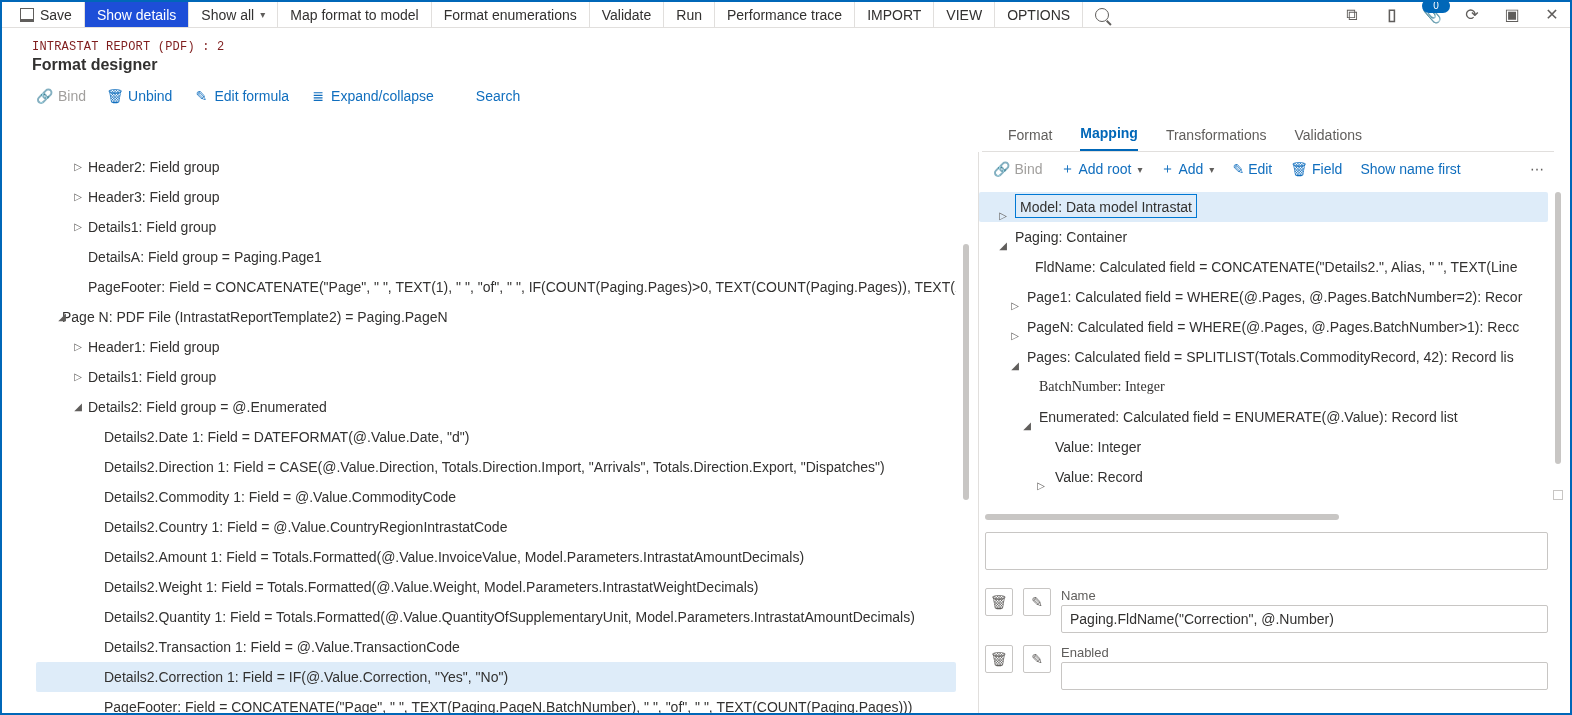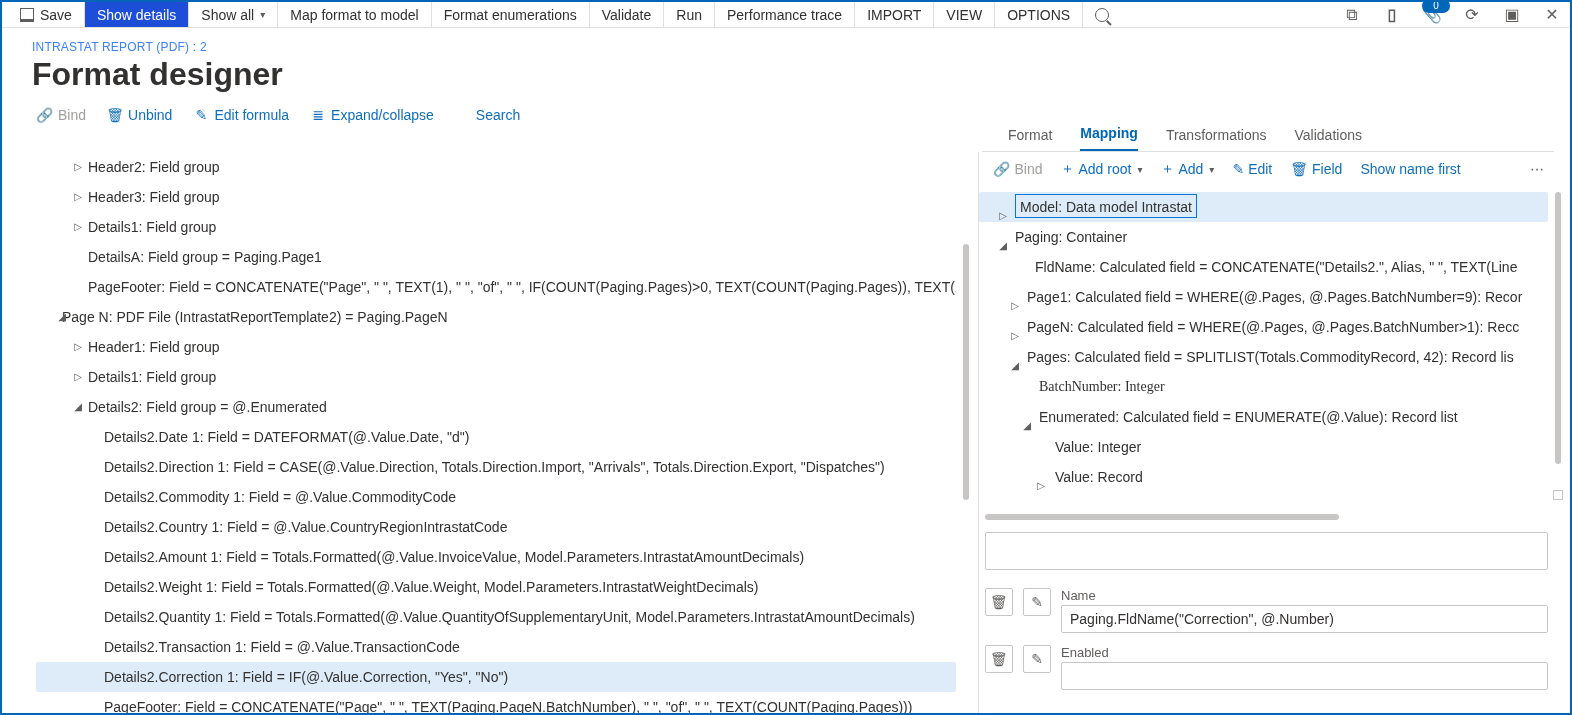--- a/index.html
+++ b/index.html
@@ -14,22 +14,22 @@
   .toolbar .save-ic { width:14px; height:14px; margin-right:6px; border:1px solid #605e5c; border-bottom-width:3px; }
   .toolbar .chev { margin-left:6px; font-size:10px; color:#605e5c; }
   .tb-right { margin-left:auto; display:flex; align-items:center; padding-right:4px; gap:12px; }
   .tb-right span { display:flex; align-items:center; justify-content:center; width:28px; height:28px; cursor:pointer; color:#605e5c; font-size:16px; position:relative; }
   .tb-right .badge { position:absolute; top:-2px; right:-4px; background:#0067b8; color:#fff; font-size:10px; border-radius:8px; min-width:14px; height:14px; line-height:14px; text-align:center; }
   .toolbar .search-ic { width:14px; height:14px; border:1.5px solid #605e5c; border-radius:50%; position:relative; }
   .toolbar .search-ic:after { content:""; position:absolute; width:6px; height:1.5px; background:#605e5c; bottom:-3px; right:-4px; transform:rotate(45deg); }
 
   
   .subhead { padding:12px 30px 4px; }
-  .crumb { font-size:12px; color:#3b82f6; letter-spacing:0.2px; }
-  .title { font-size:32px; font-weight:600; margin-top:2px; }
+  .crumb { font-size:12px; color:#7f1d1d; letter-spacing:0.2px;font-family:Liberation Mono, monospace; }
+  .title { font-size:16px; font-weight:600; margin-top:2px; }
 
   
   .linkbar { display:flex; gap:22px; padding:10px 36px 6px; color:#106ebe; font-size:14px; }
   .linkbar .lk { display:flex; align-items:center; gap:6px; cursor:pointer; }
   .linkbar .ic { width:14px; height:14px; display:inline-flex; align-items:center; justify-content:center; color:#106ebe; }
 
   
   .main { position:absolute; top:150px; left:0; right:0; bottom:0; display:flex; }
   .left-pane { flex:0 0 976px; padding-right:0; position:relative; }
   .right-pane { flex:1; border-left:1px solid #e1dfdd; padding-left:0; position:relative; }
@@ -213,21 +213,21 @@
           <span>Field</span>
         </div>
       <div class="btn">Show name first</div>
       <div class="more">⋯</div>
     </div>
 
     <div class="rtree" id="rtree">
         <div class="rrow sel" style="padding-left: 36px;"><span class="cc" style="left: 18px;">▷</span><span class="box">Model: Data model Intrastat</span></div>
         <div class="rrow" style="padding-left: 36px;"><span class="cc" style="left: 18px;">◢</span><span>Paging: Container</span></div>
         <div class="rrow" style="padding-left: 56px;"><span>FldName: Calculated field = CONCATENATE("Details2.", Alias, " ", TEXT(Line</span></div>
-        <div class="rrow" style="padding-left: 48px;"><span class="cc" style="left: 30px;">▷</span><span>Page1: Calculated field = WHERE(@.Pages, @.Pages.BatchNumber=9): Recor</span></div>
+        <div class="rrow" style="padding-left: 48px;"><span class="cc" style="left: 30px;">▷</span><span>Page1: Calculated field = WHERE(@.Pages, @.Pages.BatchNumber=2): Recor</span></div>
         <div class="rrow" style="padding-left: 48px;"><span class="cc" style="left: 30px;">▷</span><span>PageN: Calculated field = WHERE(@.Pages, @.Pages.BatchNumber&gt;1): Recc</span></div>
         <div class="rrow" style="padding-left: 48px;"><span class="cc" style="left: 30px;">◢</span><span>Pages: Calculated field = SPLITLIST(Totals.CommodityRecord, 42): Record lis</span></div>
         <div class="rrow" style="padding-left: 60px; font-family: Liberation Serif, serif;"><span>BatchNumber: Integer</span></div>
         <div class="rrow" style="padding-left: 60px;"><span class="cc" style="left: 42px;">◢</span><span>Enumerated: Calculated field = ENUMERATE(@.Value): Record list</span></div>
         <div class="rrow" style="padding-left: 76px;"><span>Value: Integer</span></div>
         <div class="rrow" style="padding-left: 76px;"><span class="cc" style="left: 56px;">▷</span><span>Value: Record</span></div>
       </div>
     <div class="rvscroll">
         <div class="thumb"></div>
         <div class="blk"></div>

